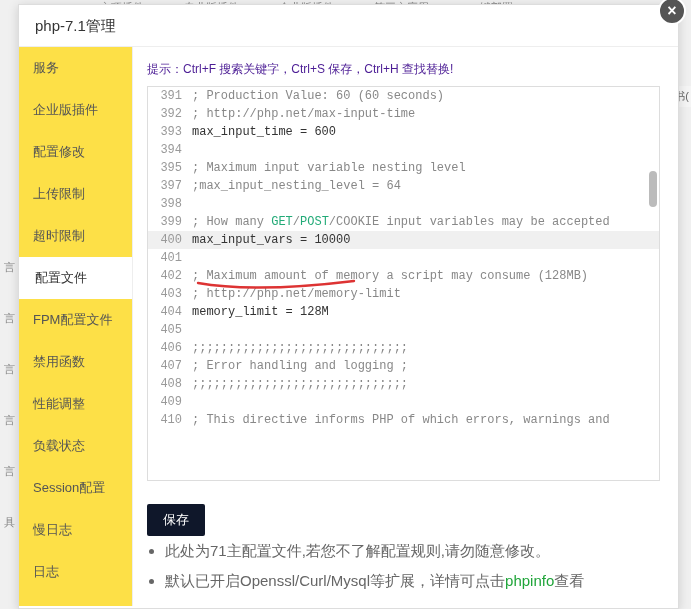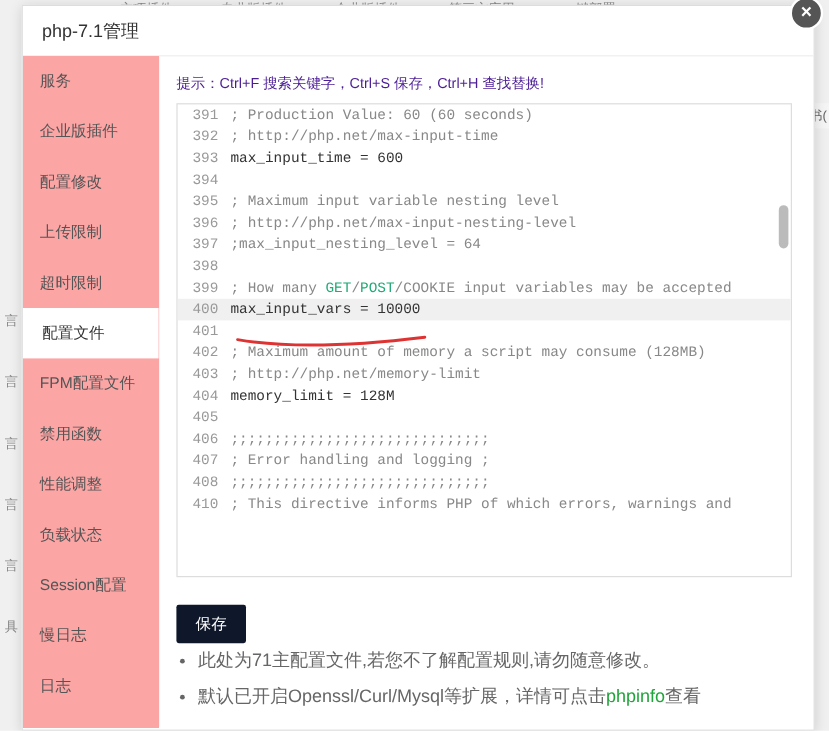--- a/index.html
+++ b/index.html
@@ -56,21 +56,21 @@
     font-size: 15px;
     color: #333;
     border-bottom: 1px solid #eee;
   }
   .modal-body {
     display: flex;
     height: calc(100% - 44px);
   }
   .sidebar {
     width: 114px;
-    background: #fca5a5;
+    background: #fde047;
     border-right: 1px solid #eee;
     overflow-y: auto;
   }
   .sidebar-item {
     padding: 12px 14px;
     font-size: 13px;
     color: #555;
     cursor: pointer;
     border-bottom: 0px solid transparent;
   }
@@ -213,33 +213,33 @@
       </div>
     <div class="content">
       <div class="hint">提示：Ctrl+F 搜索关键字，Ctrl+S 保存，Ctrl+H 查找替换!</div>
       <div class="editor-wrap">
         <div class="editor-scroll" id="editor">
             <div class="code-line"><div class="gutter">391</div><div class="code-text"><span class="tok-comment">; Production Value: 60 (60 seconds)</span></div></div>
             <div class="code-line"><div class="gutter">392</div><div class="code-text"><span class="tok-comment">; http://php.net/max-input-time</span></div></div>
             <div class="code-line"><div class="gutter">393</div><div class="code-text">max_input_time = 600</div></div>
             <div class="code-line"><div class="gutter">394</div><div class="code-text"></div></div>
             <div class="code-line"><div class="gutter">395</div><div class="code-text"><span class="tok-comment">; Maximum input variable nesting level</span></div></div>
-            <div class="code-line"><div class="gutter">396</div><div class="code-text"><span class="tok-comment">; http://php.net/max-input-nesting-level</span></div></div>
             <div class="code-line"><div class="gutter">397</div><div class="code-text"><span class="tok-comment">;max_input_nesting_level = 64</span></div></div>
             <div class="code-line"><div class="gutter">398</div><div class="code-text"></div></div>
             <div class="code-line"><div class="gutter">399</div><div class="code-text"><span class="tok-comment">; How many </span><span class="tok-kw">GET</span><span class="tok-comment">/</span><span class="tok-kw">POST</span><span class="tok-comment">/COOKIE input variables may be accepted</span></div></div>
             <div class="code-line hl"><div class="gutter">400</div><div class="code-text">max_input_vars = 10000</div></div>
             <div class="code-line"><div class="gutter">401</div><div class="code-text"></div></div>
             <div class="code-line"><div class="gutter">402</div><div class="code-text"><span class="tok-comment">; Maximum amount of memory a script may consume (128MB)</span></div></div>
             <div class="code-line"><div class="gutter">403</div><div class="code-text"><span class="tok-comment">; http://php.net/memory-limit</span></div></div>
             <div class="code-line"><div class="gutter">404</div><div class="code-text">memory_limit = 128M</div></div>
             <div class="code-line"><div class="gutter">405</div><div class="code-text"></div></div>
             <div class="code-line"><div class="gutter">406</div><div class="code-text"><span class="tok-comment">;;;;;;;;;;;;;;;;;;;;;;;;;;;;;;</span></div></div>
             <div class="code-line"><div class="gutter">407</div><div class="code-text"><span class="tok-comment">; Error handling and logging ;</span></div></div>
             <div class="code-line"><div class="gutter">408</div><div class="code-text"><span class="tok-comment">;;;;;;;;;;;;;;;;;;;;;;;;;;;;;;</span></div></div>
+            <div class="code-line"><div class="gutter">409</div><div class="code-text"></div></div>
             <div class="code-line"><div class="gutter">410</div><div class="code-text"><span class="tok-comment">; This directive informs PHP of which errors, warnings and</span></div></div>
           </div>
         <div class="annot">
           <svg viewBox="0 0 160 14">
               <path d="M2 4 Q 60 14 158 2" stroke="#d33" stroke-width="2.4" fill="none" stroke-linecap="round"></path>
             </svg>
         </div>
         <div class="scrollbar-track">
           <div class="scrollbar-thumb"></div>
         </div>

